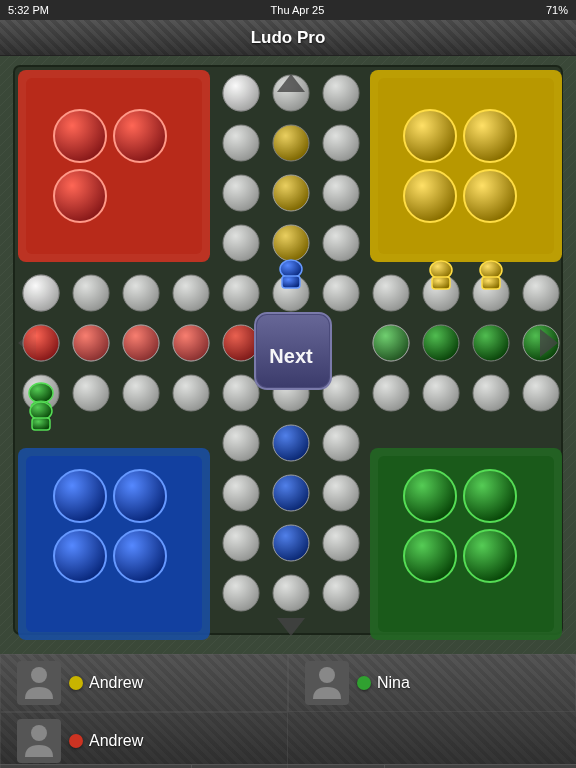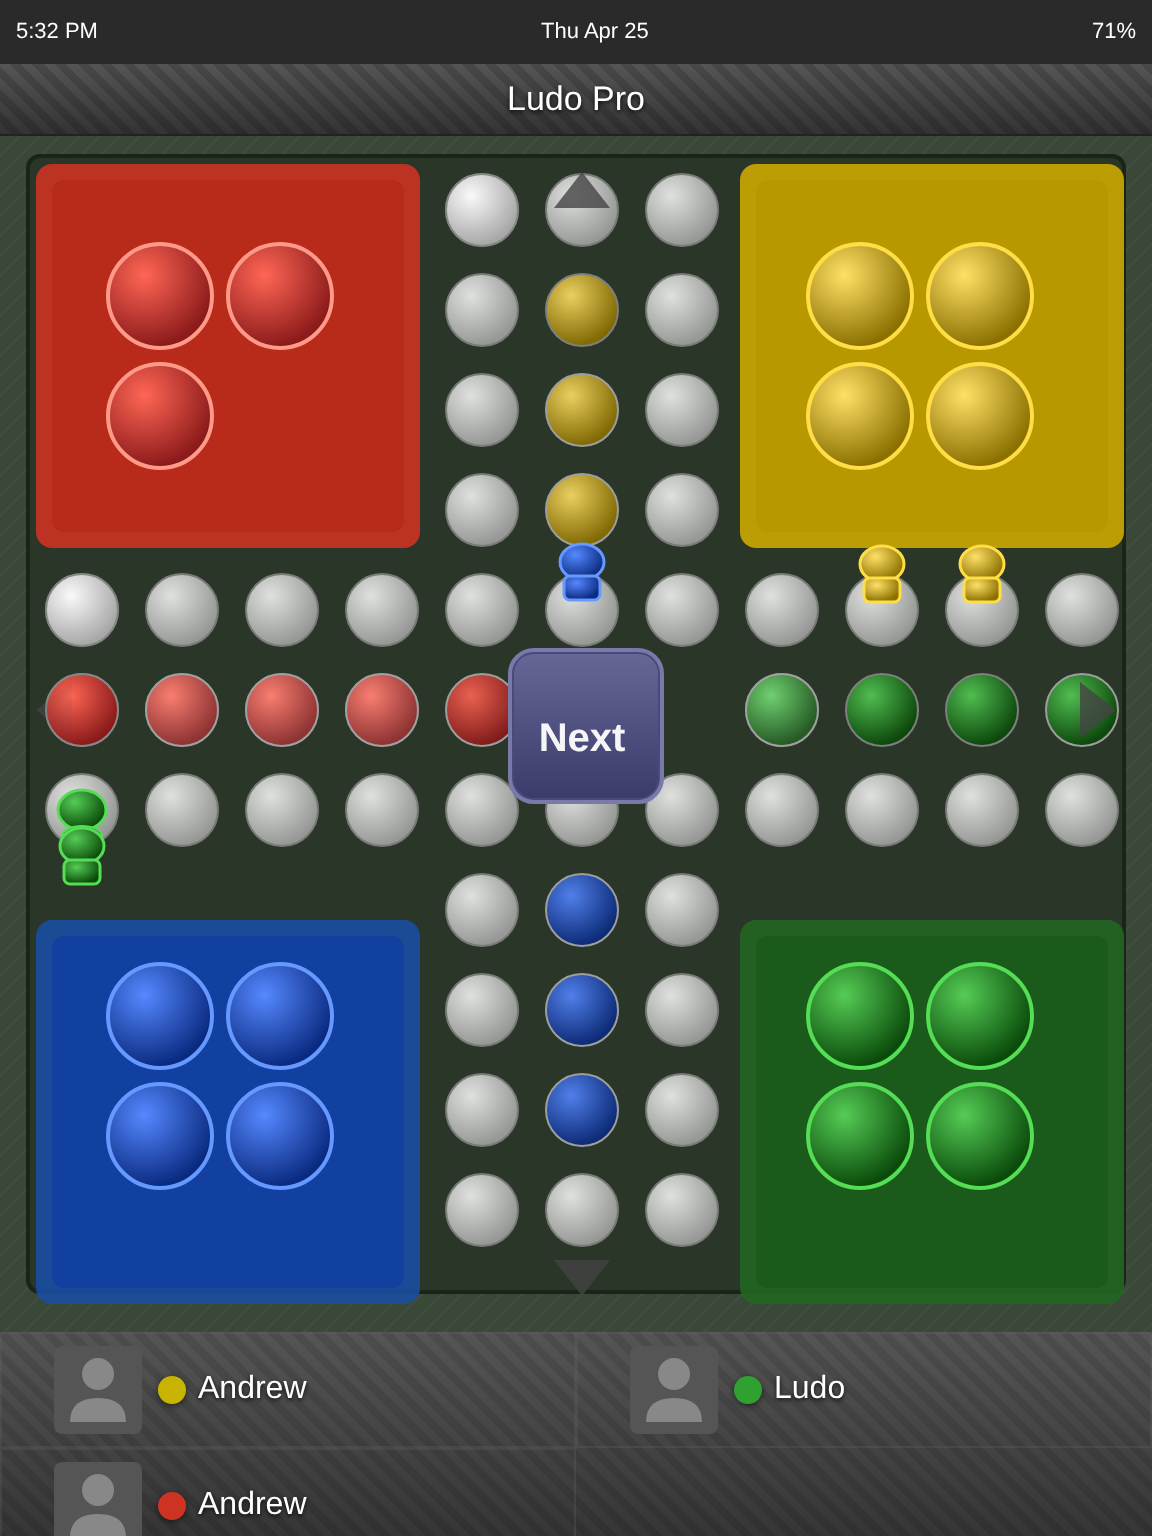--- a/index.html
+++ b/index.html
@@ -12,21 +12,21 @@
     }
 
     
     #status-bar {
       width: 576px;
       height: 20px;
       background: #2a2a2a;
       display: flex;
       align-items: center;
       justify-content: space-between;
-      padding: 16px 8px;
+      padding: 4px 8px;
       font-size: 11px;
       color: #fff;
     }
 
     
     #title-bar {
       width: 576px;
       height: 36px;
       background: linear-gradient(180deg, #4a4a4a 0%, #2d2d2d 100%);
       background-image: repeating-linear-gradient(
@@ -36,21 +36,21 @@
         rgba(0,0,0,0.15) 4px,
         rgba(0,0,0,0.15) 8px
       ), linear-gradient(180deg, #555 0%, #333 100%);
       display: flex;
       align-items: center;
       justify-content: center;
       border-bottom: 1px solid #222;
     }
     #title-bar span {
       font-size: 17px;
-      font-weight: 400;
+      font-weight: 700;
       color: #fff;
       text-shadow: 0 1px 2px rgba(0,0,0,0.8);
       text-align: center;
     }
 
     
     #game-board {
       width: 576px;
       height: 598px;
       background: #3d4a3d;
@@ -87,21 +87,21 @@
         rgba(0,0,0,0.1) 8px
       ), linear-gradient(180deg, #555 0%, #333 100%);
       display: grid;
       grid-template-columns: 1fr 1fr;
       grid-template-rows: 1fr 1fr;
     }
 
     .player-slot {
       display: flex;
       align-items: center;
-      padding: 6px 26px;
+      padding: 6px 16px;
       border: 1px solid rgba(100,100,100,0.3);
     }
 
     .player-avatar {
       width: 44px;
       height: 44px;
       background: #555;
       border-radius: 4px;
       display: flex;
       align-items: center;
@@ -390,21 +390,21 @@
 
   <div class="player-slot">
     <div class="player-avatar">
       <svg viewBox="0 0 32 36" xmlns="http://www.w3.org/2000/svg">
         <circle cx="16" cy="10" r="8" fill="#888"></circle>
         <path d="M2 34 Q2 22 16 22 Q30 22 30 34" fill="#888"></path>
       </svg>
     </div>
     <div class="player-info">
       <div class="player-dot" style="background: #30a030;"></div>
-      <span class="player-name">Ludo</span>
+      <span class="player-name">Nina</span>
     </div>
   </div>
 
   <div class="player-slot">
     <div class="player-avatar">
       <svg viewBox="0 0 32 36" xmlns="http://www.w3.org/2000/svg">
         <circle cx="16" cy="10" r="8" fill="#888"></circle>
         <path d="M2 34 Q2 22 16 22 Q30 22 30 34" fill="#888"></path>
       </svg>
     </div>

